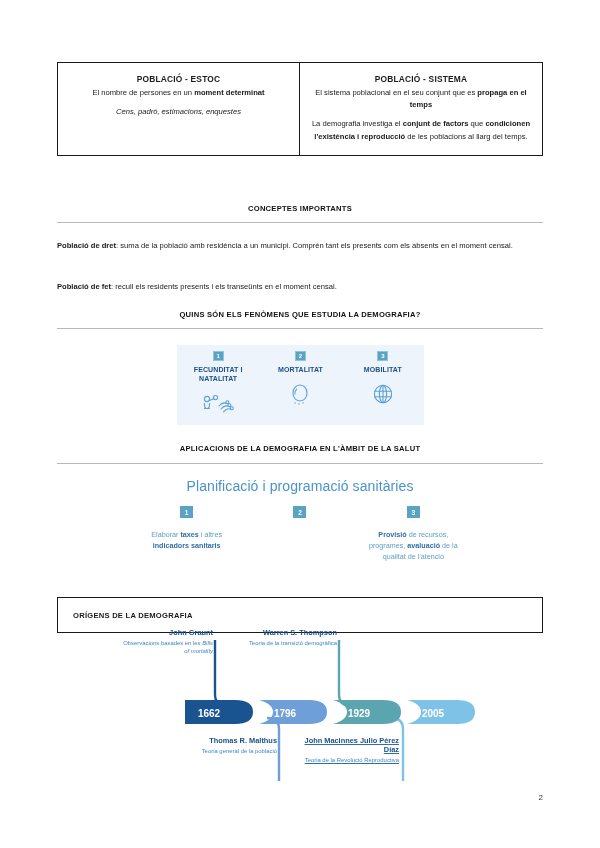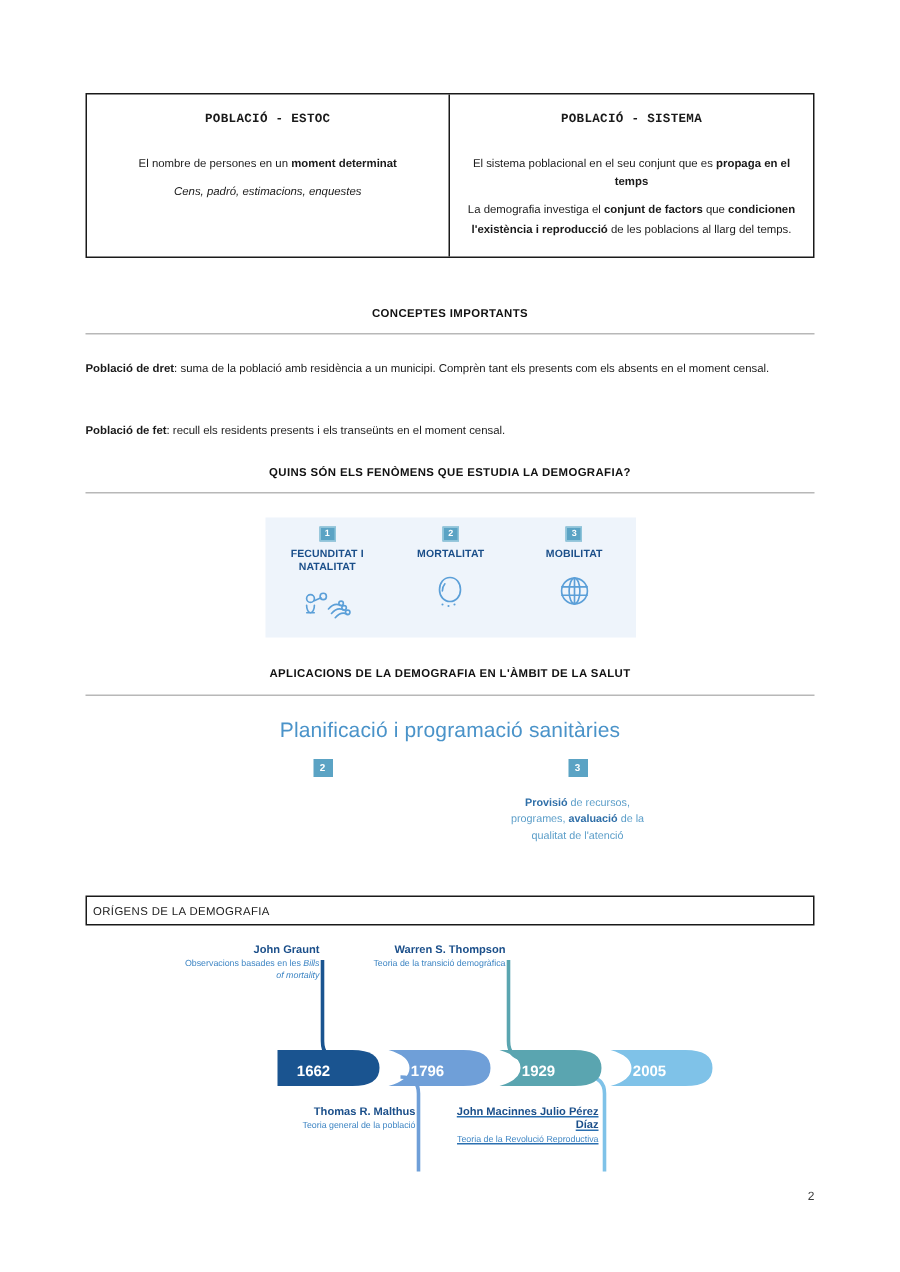--- a/index.html
+++ b/index.html
@@ -41,22 +41,21 @@
   }
   .def-cell.left {
     width: 50%;
     border-right: 1.6px solid #1a1a1a;
   }
   .def-cell.right { width: 50%; }
   .def-title {
     font-weight: bold;
     font-size: 8.4px;
     letter-spacing: 0.2px;
-    margin-bottom: 16px;
-    font-family: Liberation Mono, monospace;
+    margin-bottom: 0;
   }
   .def-p { margin: 0 0 7px 0; }
   .def-p:last-child { margin-bottom: 0; }
   .def-p b { font-weight: bold; }
   .def-em { font-style: italic; }
 
   
   .sec-head {
     position: absolute;
     left: 57px;
@@ -181,28 +180,28 @@
     width: 108px;
   }
   .plani-text b { font-weight: bold; color: #2f6fa8; }
 
   
   .origens-box {
     position: absolute;
     left: 57px;
     top: 597px;
     width: 486px;
-    height: 20px;
+    height: 36px;
     border: 1.4px solid #1a1a1a;
     box-sizing: border-box;
     display: flex;
     align-items: center;
-    padding-left: 4px;
+    padding-left: 15px;
     font-size: 7.6px;
-    font-weight: normal;
+    font-weight: bold;
     letter-spacing: 0.25px;
   }
 
   
   .timeline {
     position: absolute;
     left: 57px;
     top: 628px;
     width: 486px;
     height: 165px;
@@ -326,20 +325,26 @@
     </div>
   </div>
 
   <div class="sec-head" style="top:444px;">APLICACIONS DE LA DEMOGRAFIA EN L'ÀMBIT DE LA SALUT</div>
   <div class="sec-rule" style="top:463px;"></div>
 
   <div class="plani-title">Planificació i programació sanitàries</div>
 
   <div class="plani-cols">
 
+    <div class="plani-col">
+      <div class="badge-solid">1</div>
+      <div class="plani-text">
+        <span>Elaborar </span><b>taxes</b><span> i altres </span><b>indicadors sanitaris</b>
+      </div>
+    </div>
 
     <div class="plani-col">
       <div class="badge-solid">2</div>
     </div>
 
     <div class="plani-col">
       <div class="badge-solid">3</div>
       <div class="plani-text">
         <b>Provisió</b><span> de recursos, programes, </span><b>avaluació</b><span> de la qualitat de l'atenció</span>
       </div>

